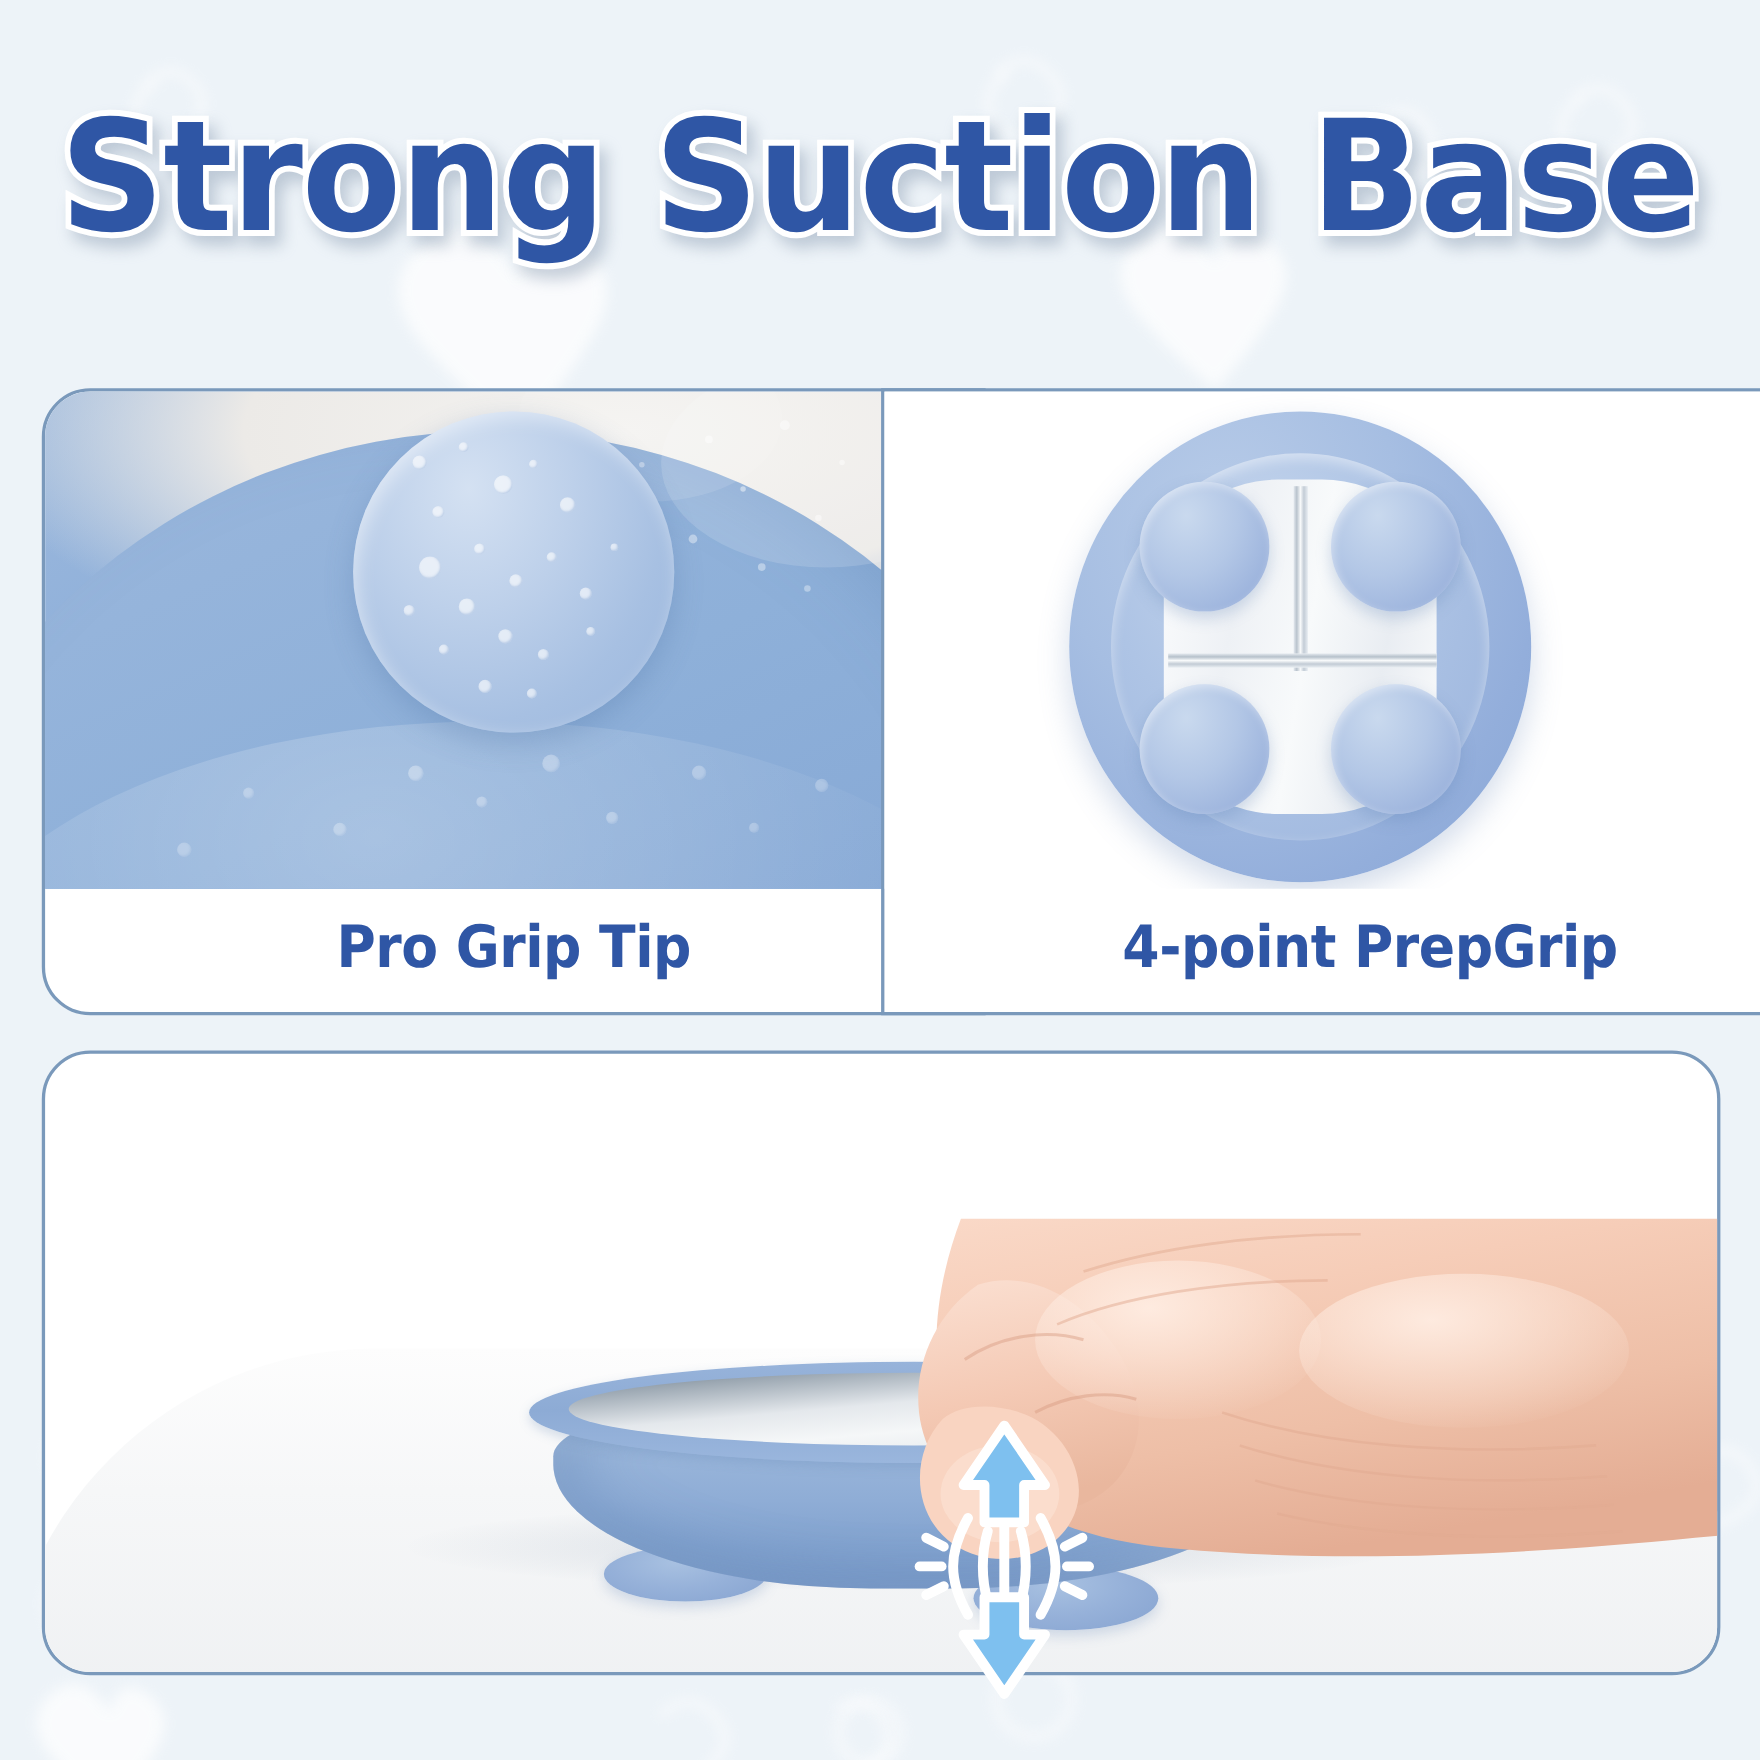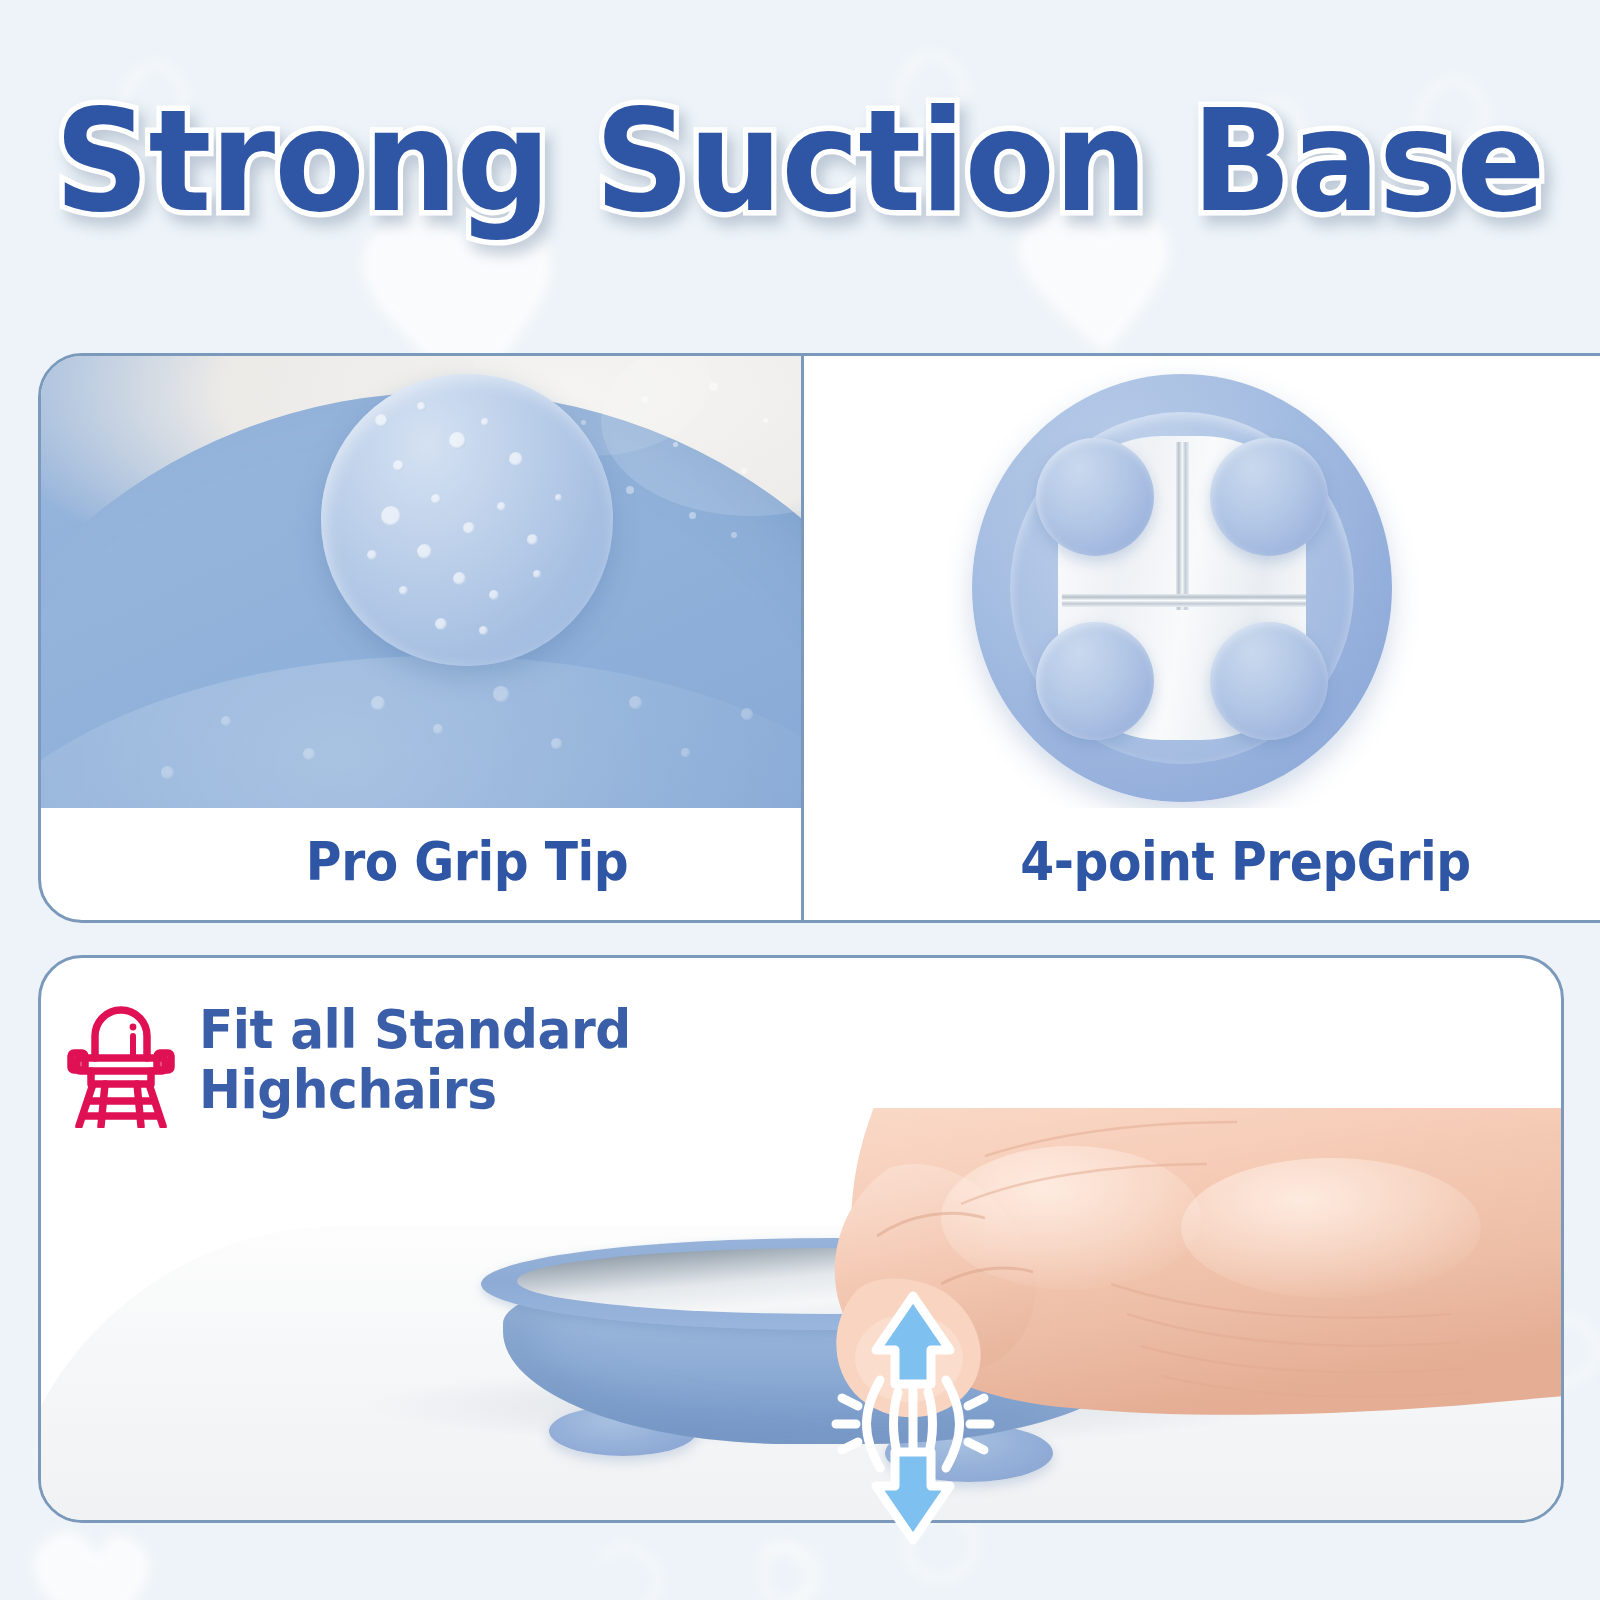--- a/index.html
+++ b/index.html
@@ -490,47 +490,20 @@
         <path d="M320 96 C 380 70, 470 56, 566 56"></path>
         <path d="M344 48 C 412 26, 500 14, 596 14"></path>
       </g>
       <g stroke="#d89c82" stroke-width="2.8" fill="none" opacity="0.45">
         <path d="M300 176 C 330 160, 364 156, 392 164"></path>
         <path d="M236 128 C 268 106, 310 100, 344 110"></path>
       </g>
     </svg>
   </div>
 
-  <div id="highchair-block">
-    <svg id="highchair-icon" width="108" height="122" viewBox="0 0 108 122">
-      <g fill="none" stroke="#e01055" stroke-width="7.5" stroke-linecap="round" stroke-linejoin="round">
-
-        <path d="M28 52 L28 30 A26 26 0 0 1 80 30 L80 52"></path>
-
-        <path d="M66 30 L66 52" stroke-width="6"></path>
-        <circle cx="66" cy="21" r="3.4" fill="#e01055" stroke="none"></circle>
-
-        <rect x="10" y="52" width="88" height="13" rx="3"></rect>
-        <rect x="4" y="47" width="14" height="17" rx="3"></rect>
-        <rect x="90" y="47" width="14" height="17" rx="3"></rect>
-
-        <path d="M24 65 L24 78 L84 78 L84 65"></path>
-
-        <path d="M26 78 L12 120"></path>
-        <path d="M82 78 L96 120"></path>
-        <path d="M38 78 L34 120"></path>
-        <path d="M70 78 L74 120"></path>
-
-        <path d="M21 95 L87 95"></path>
-        <path d="M16 110 L92 110"></path>
-      </g>
-    </svg>
-    <div id="highchair-text">Fit all Standard
-Highchairs</div>
-  </div>
 </div>
 
 <svg id="suction-overlay" viewBox="0 0 170 260">
   <g stroke="#ffffff" stroke-width="9" stroke-linecap="round" fill="none">
 
     <path d="M52 92 C 34 124, 34 148, 52 180"></path>
 
     <path d="M118 92 C 136 124, 136 148, 118 180"></path>
 
     <path d="M70 104 C 64 124, 64 148, 70 168"></path>

